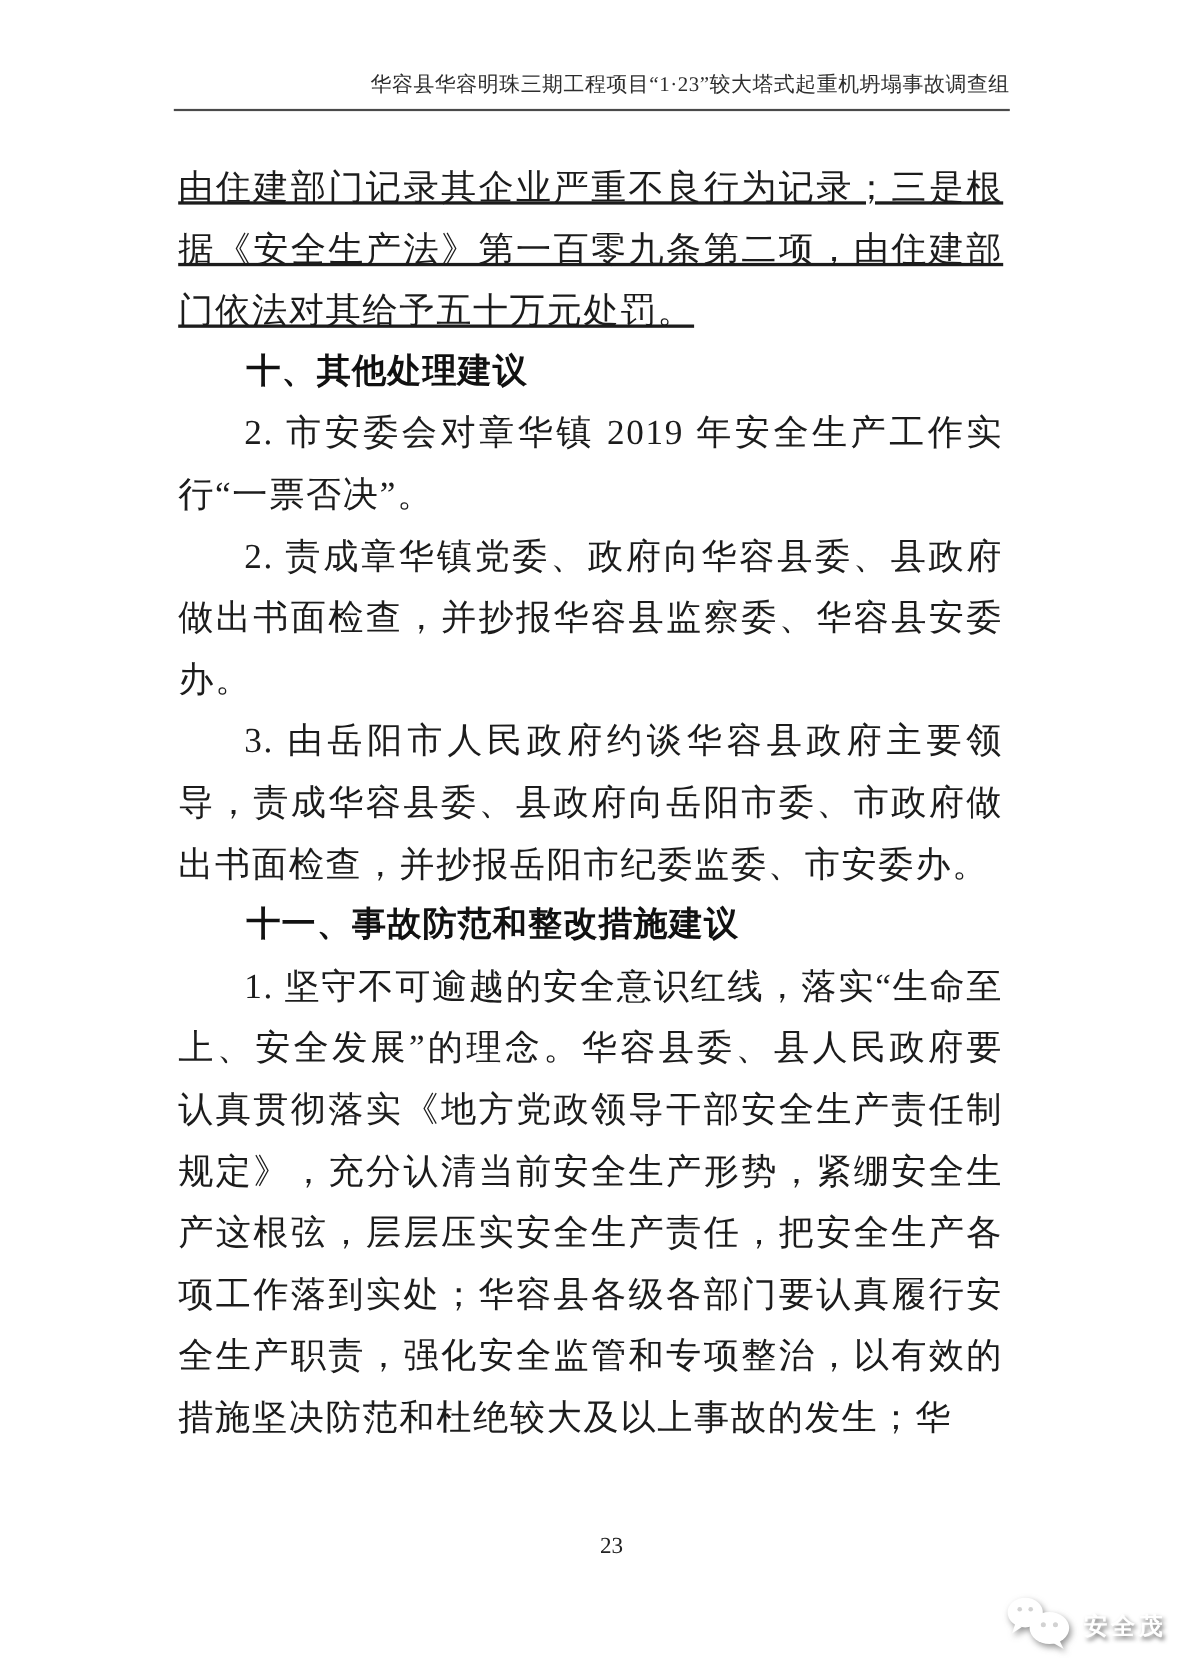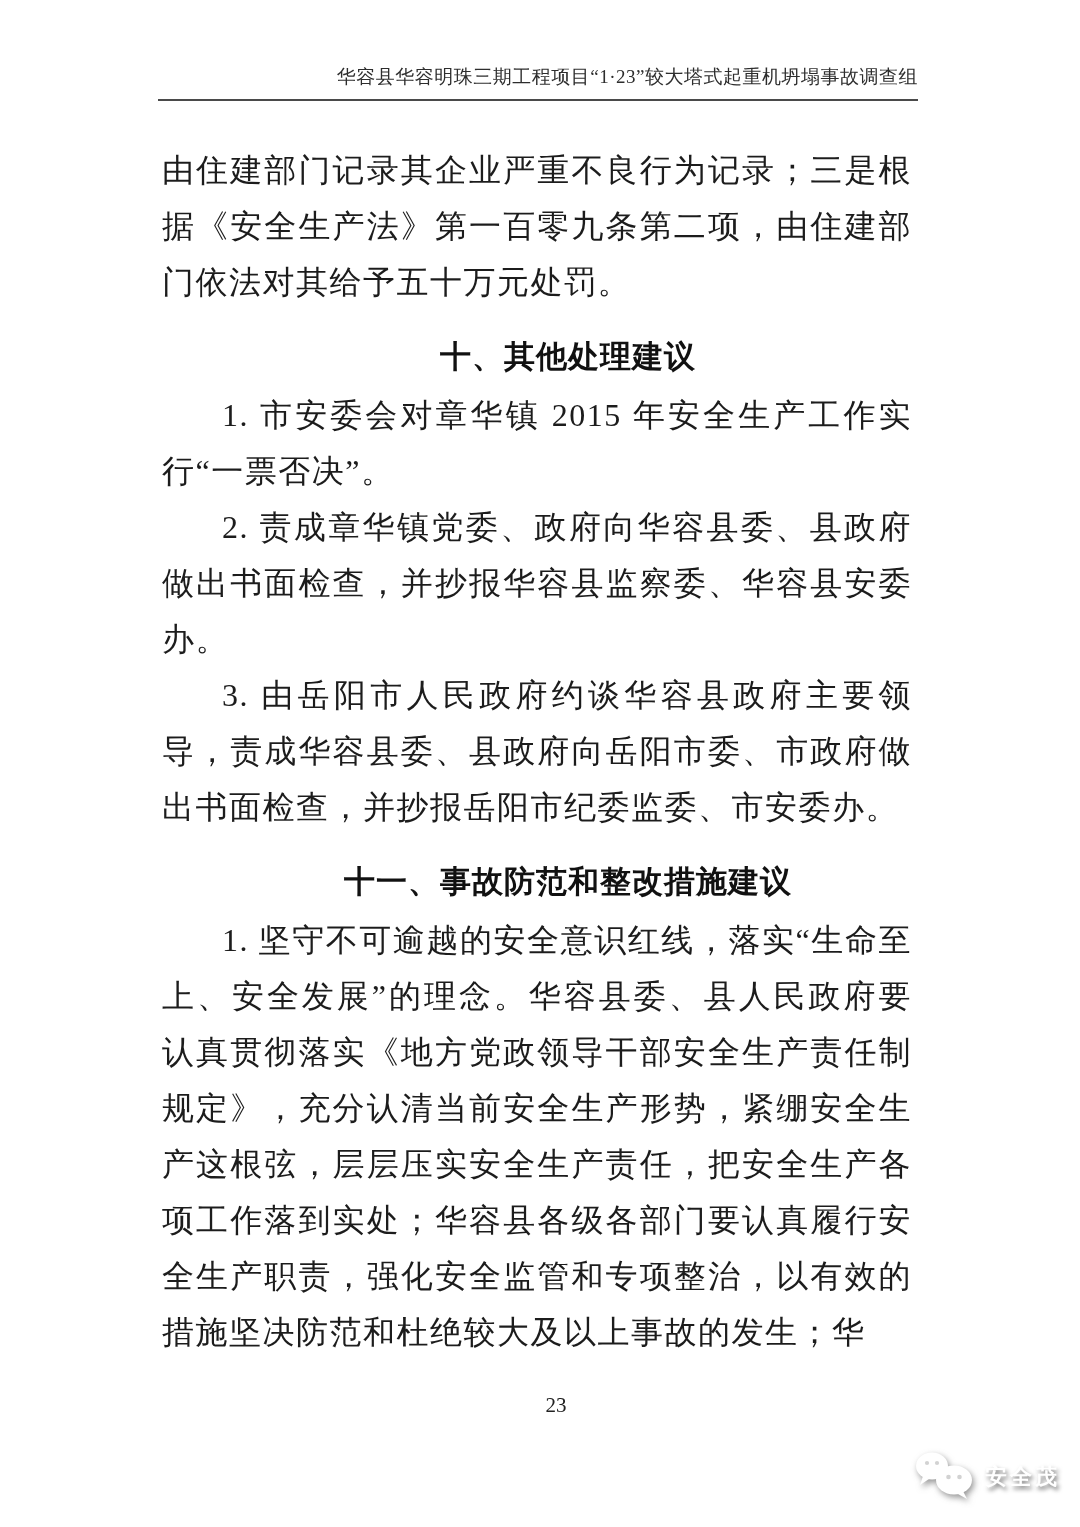--- a/index.html
+++ b/index.html
@@ -40,31 +40,32 @@
     letter-spacing: 1.5px;
     text-align: justify;
     color: #1c1c1c;
   }
   .body-text p {
     margin: 0;
     text-indent: 60px;
   }
   .body-text p.no-indent {
     text-indent: 0;
+    text-decoration: underline;
   }
   .body-text h2 {
-    font-family: Liberation Mono, monospace;
+    font-family: Liberation Serif, serif;
     font-weight: 700;
     font-size: 31px;
     line-height: 44px;
     color: #111111;
-    margin: 27px 0 6px 0;
+    margin: 5px 0 6px 0;
     text-indent: 62px;
     letter-spacing: 1px;
-    text-align: center;
+    text-align: left;
   }
   .page-number {
     position: absolute;
     left: 16px;
     top: 1393px;
     width: 100%;
     text-align: center;
     font-size: 21px;
     color: #222222;
     font-family: "Liberation Serif", serif;
@@ -94,21 +95,21 @@
 
 <div class="page">
 
   <div class="header">
     <span>华容县华容明珠三期工程项目“1·23”较大塔式起重机坍塌事故调查组</span>
   </div>
 
   <div class="body-text">
     <p class="no-indent">由住建部门记录其企业严重不良行为记录；三是根据《安全生产法》第一百零九条第二项，由住建部门依法对其给予五十万元处罚。</p>
     <h2>十、其他处理建议</h2>
-    <p>1. 市安委会对章华镇 2015 年安全生产工作实行“一票否决”。</p>
+    <p>2. 市安委会对章华镇 2019 年安全生产工作实行“一票否决”。</p>
     <p>2. 责成章华镇党委、政府向华容县委、县政府做出书面检查，并抄报华容县监察委、华容县安委办。</p>
     <p>3. 由岳阳市人民政府约谈华容县政府主要领导，责成华容县委、县政府向岳阳市委、市政府做出书面检查，并抄报岳阳市纪委监委、市安委办。</p>
     <h2>十一、事故防范和整改措施建议</h2>
     <p>1. 坚守不可逾越的安全意识红线，落实“生命至上、安全发展”的理念。华容县委、县人民政府要认真贯彻落实《地方党政领导干部安全生产责任制规定》，充分认清当前安全生产形势，紧绷安全生产这根弦，层层压实安全生产责任，把安全生产各项工作落到实处；华容县各级各部门要认真履行安全生产职责，强化安全监管和专项整治，以有效的措施坚决防范和杜绝较大及以上事故的发生；华</p>
   </div>
 
   <div class="page-number">23</div>
 
   <div class="watermark">
     <span>

